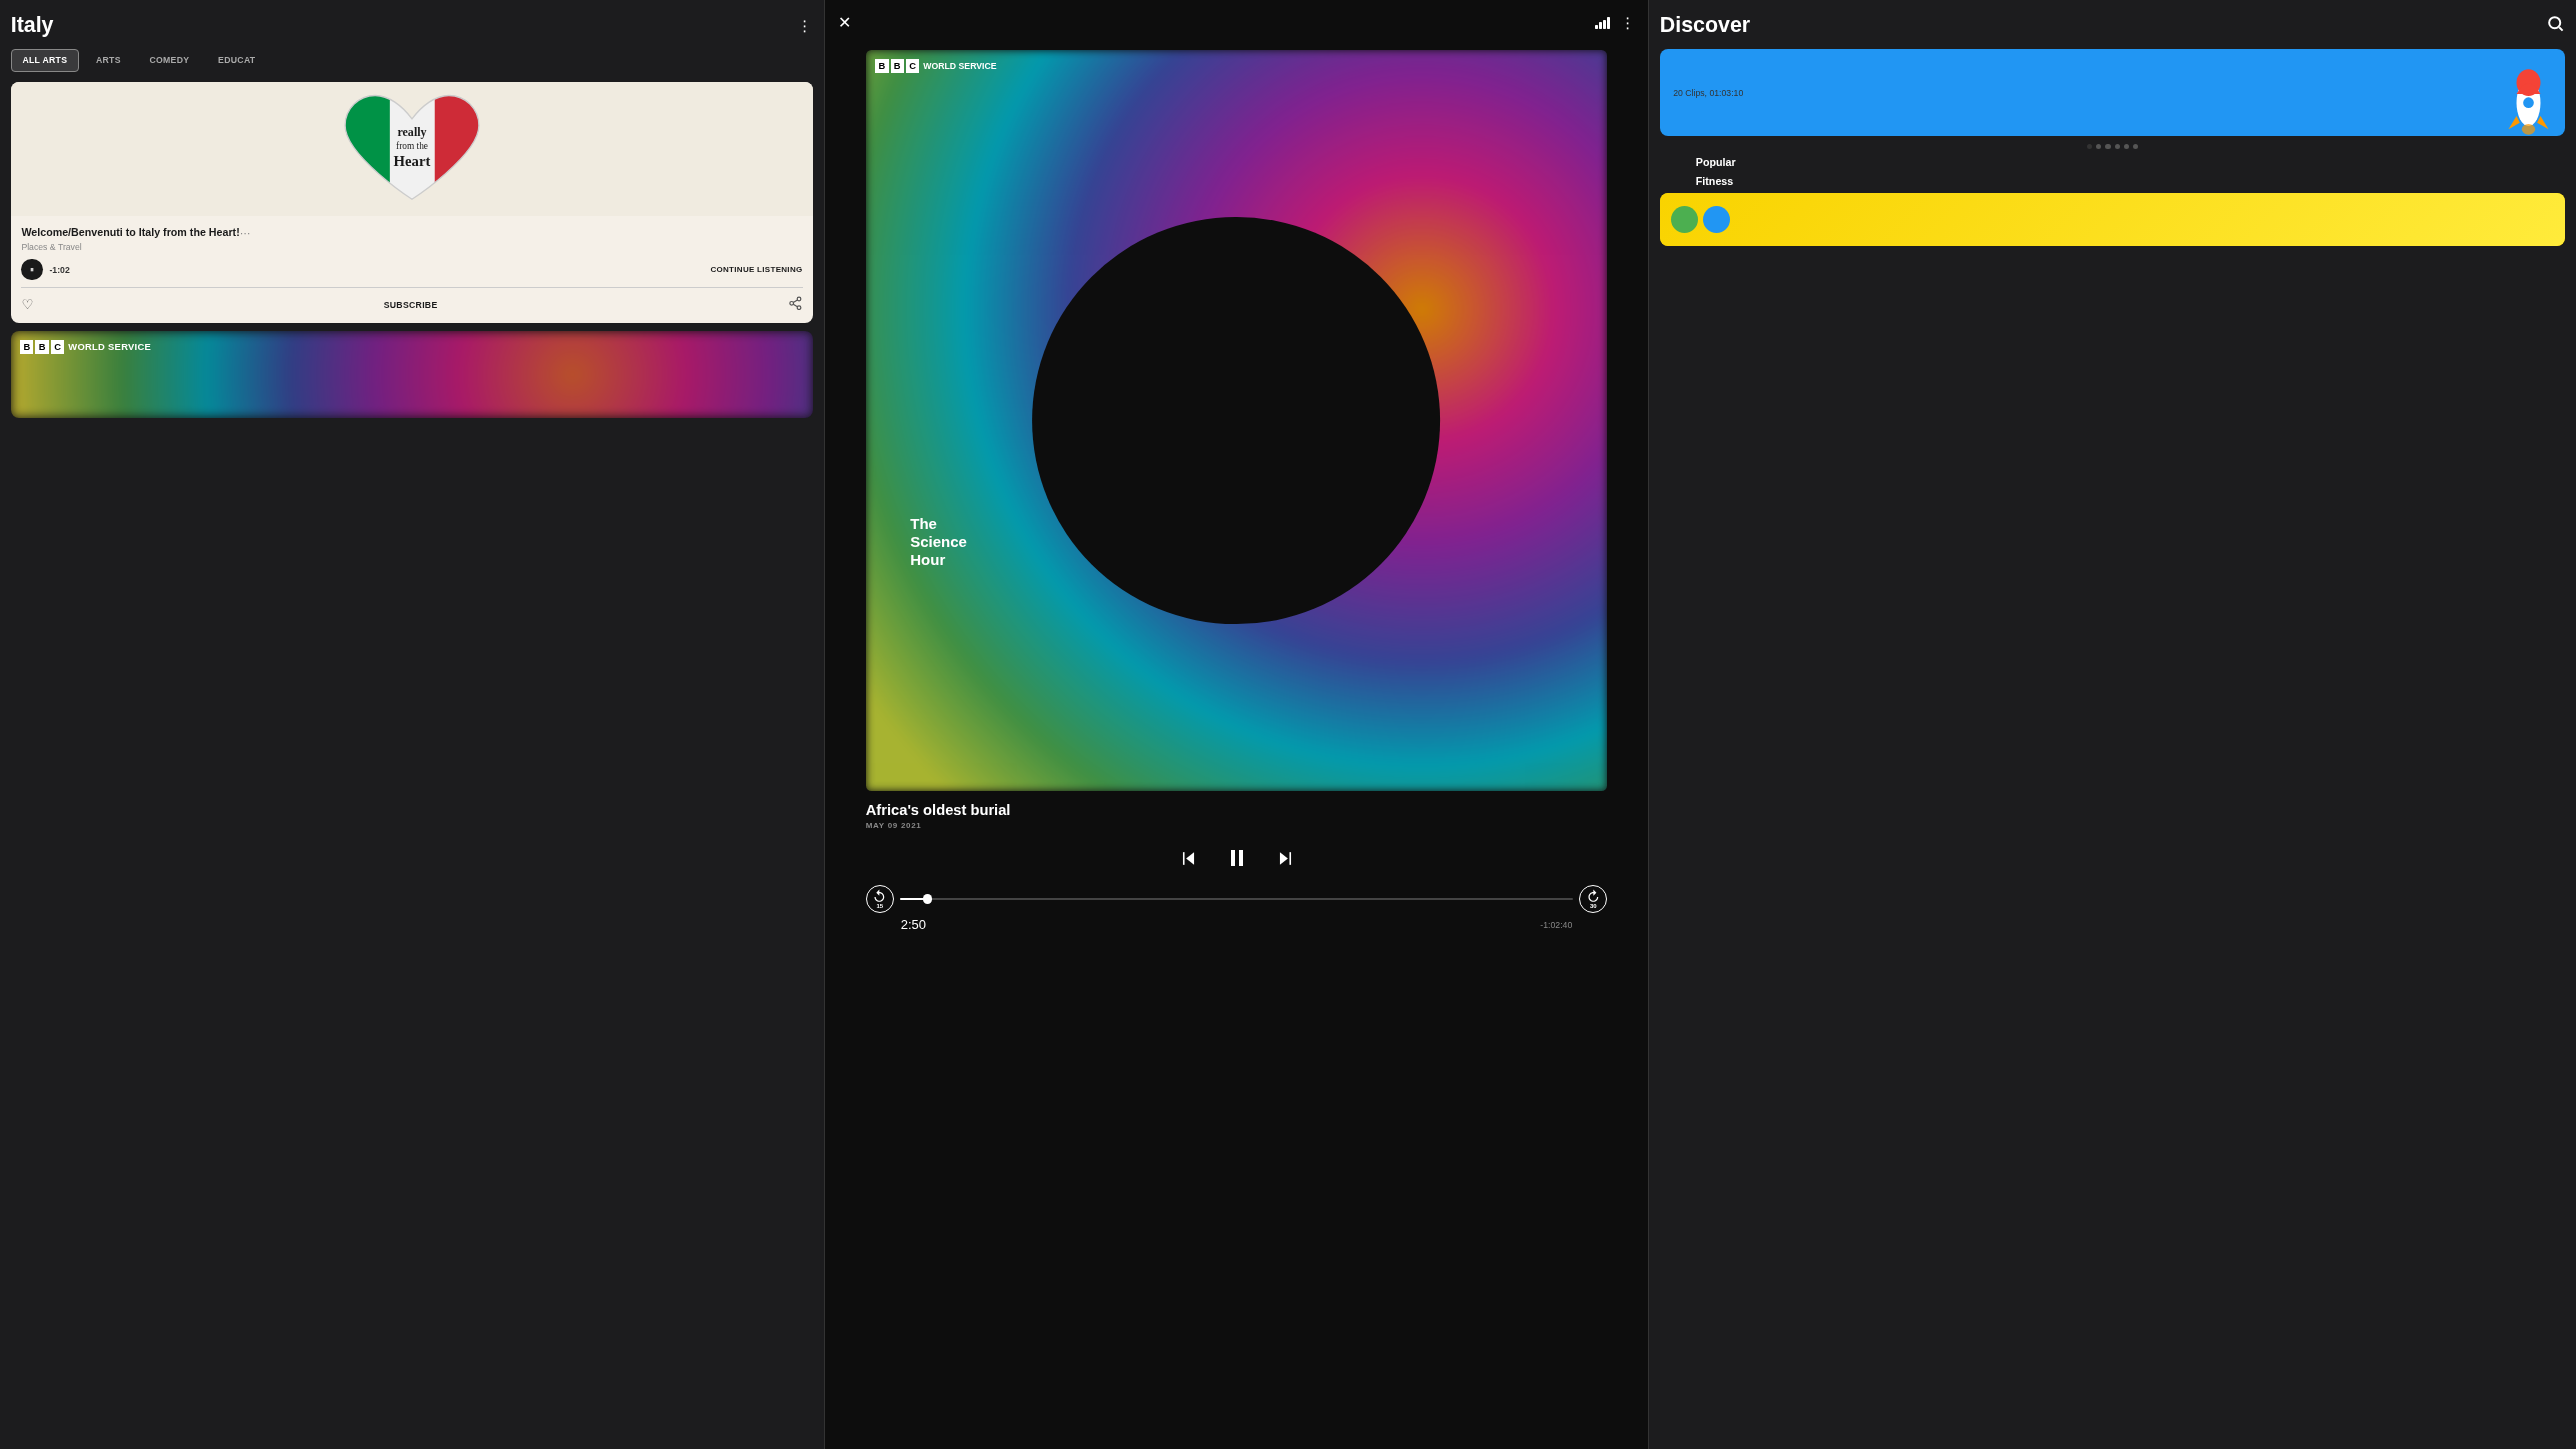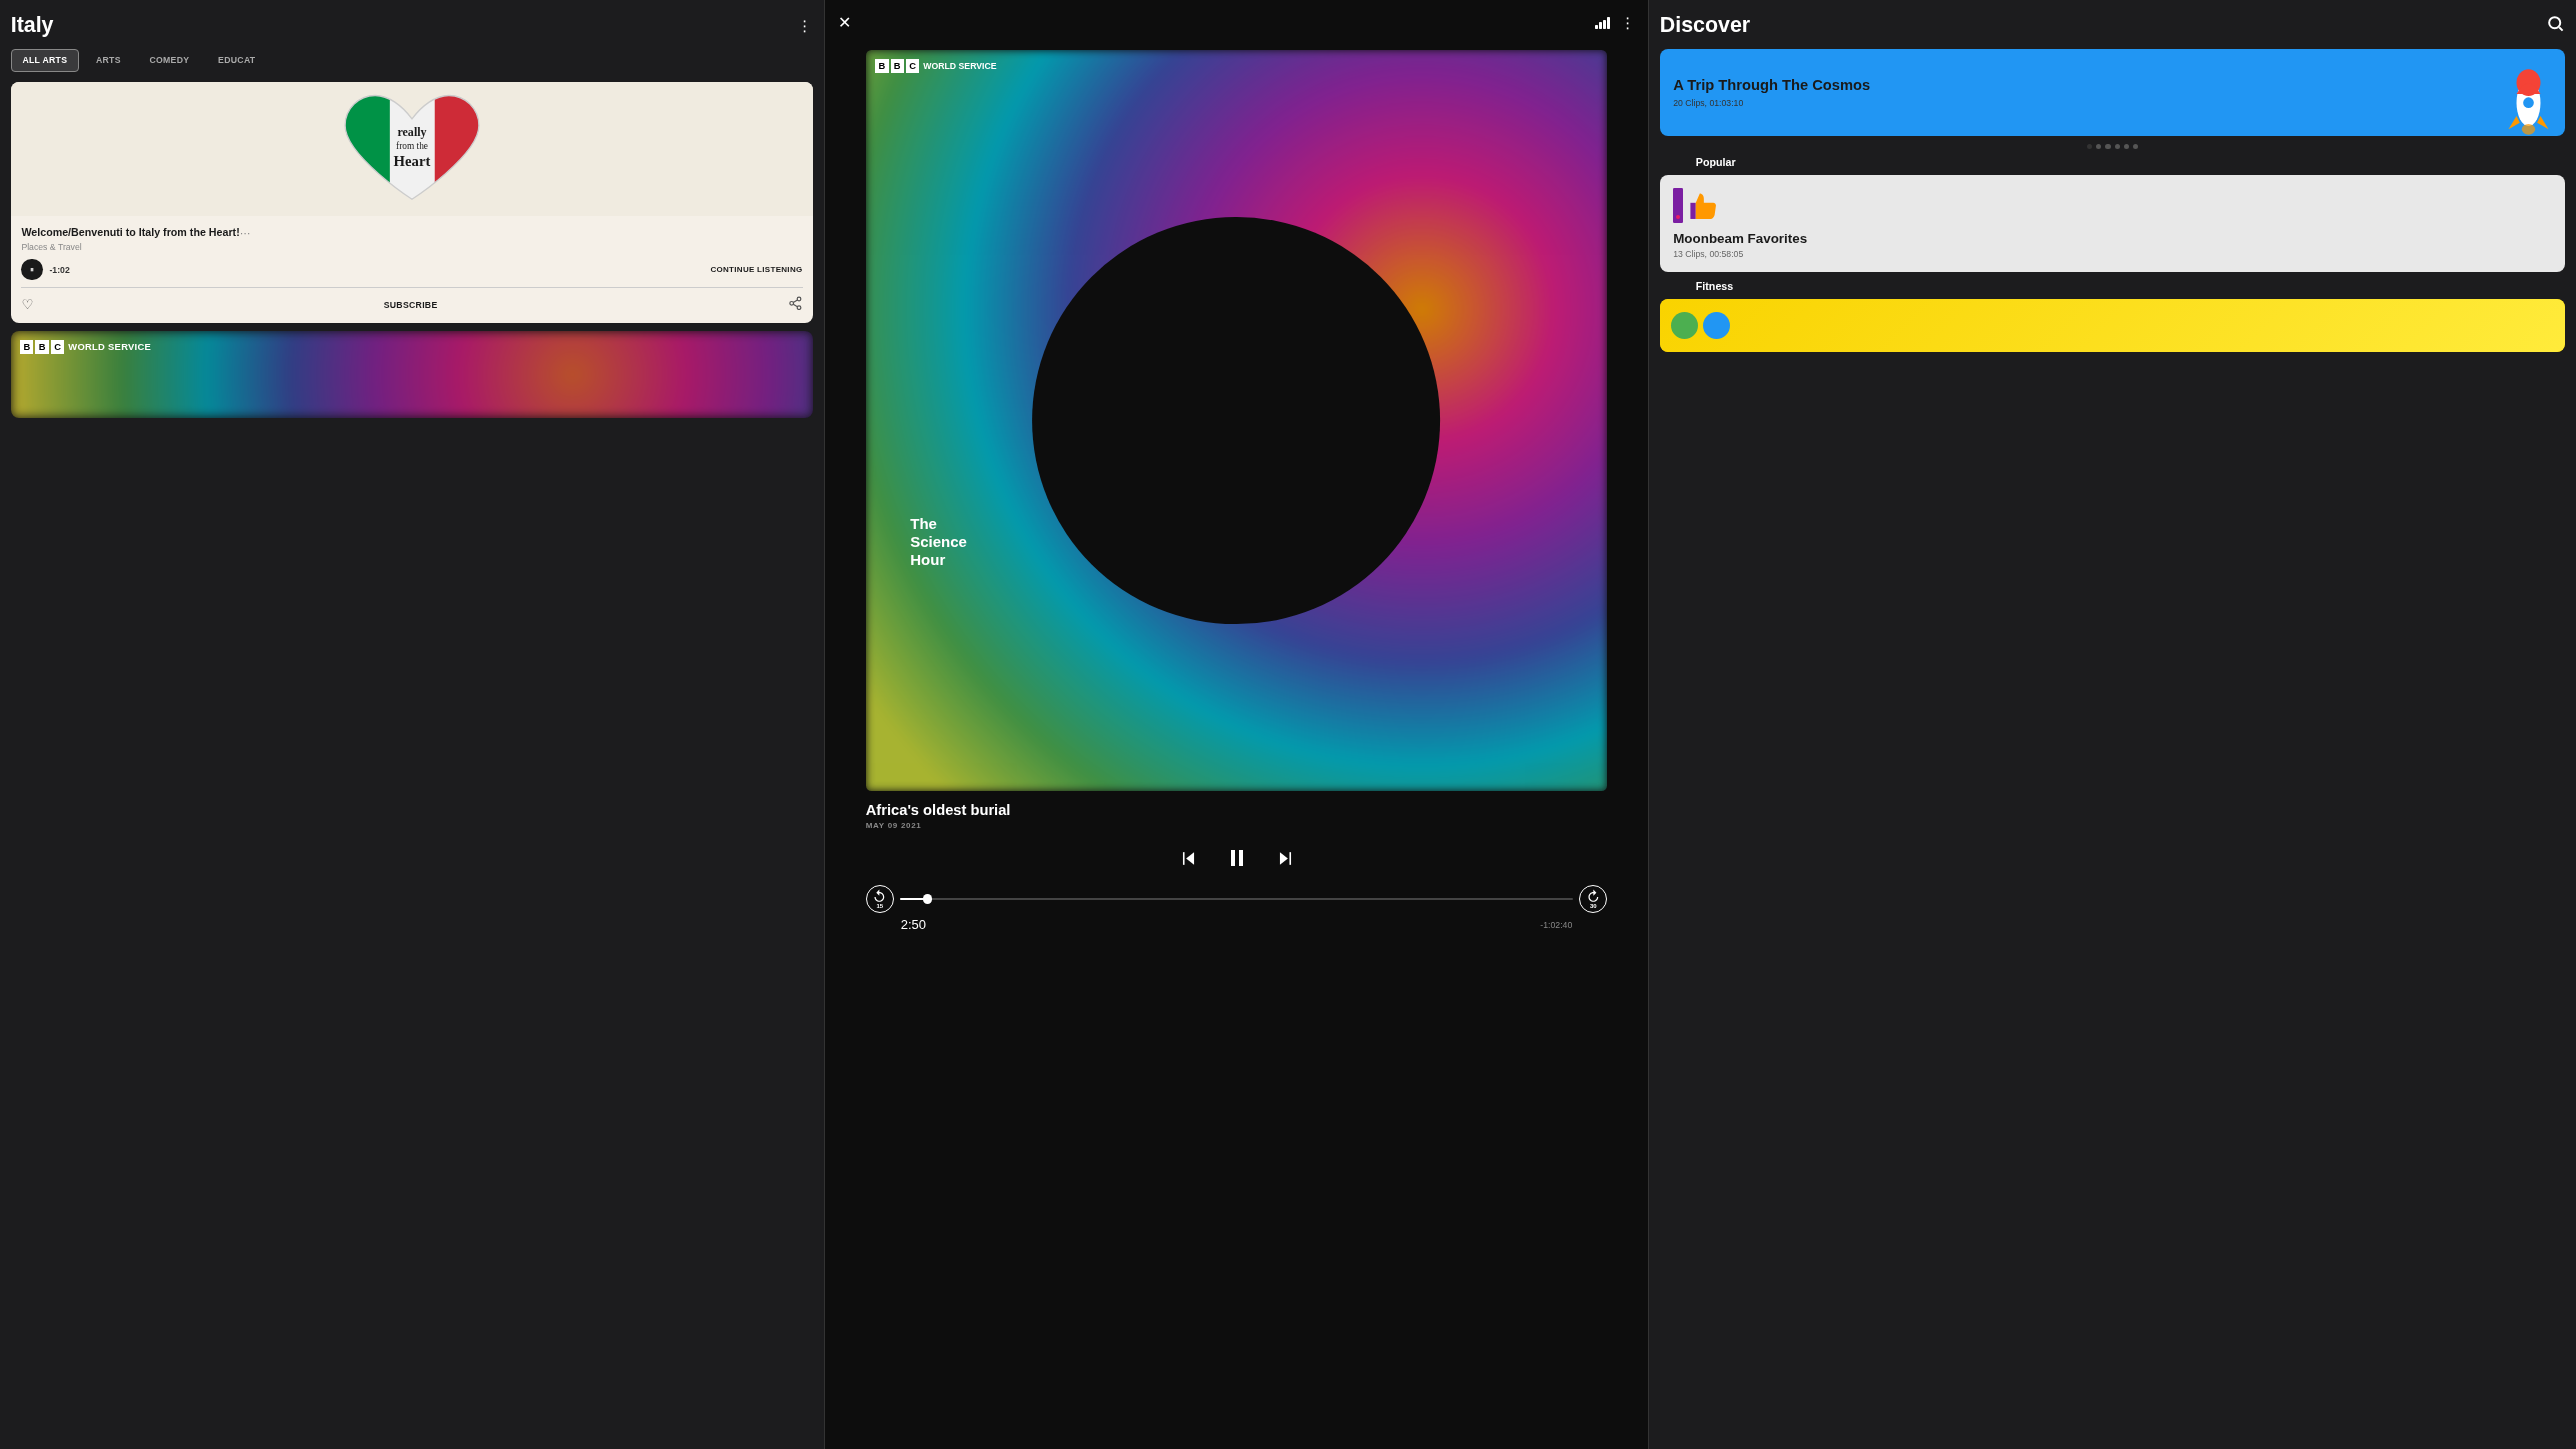--- a/index.html
+++ b/index.html
@@ -748,21 +748,20 @@
     <span class="search-icon">
       <svg width="19" height="19" viewBox="0 0 24 24" fill="none" stroke="white" stroke-width="2.5">
         <circle cx="11" cy="11" r="7"></circle>
           <line x1="21" y1="21" x2="16.65" y2="16.65"></line>
       </svg>
     </span>
   </div>
 
   <div class="featured-card">
     <div class="featured-text">
-      <div class="featured-title">A Trip Through The Cosmos</div>
       <div class="featured-subtitle">20 Clips, 01:03:10</div>
     </div>
 
     <div style="position:absolute;right:10.7px;bottom:0;width:53px;height:74px;display:flex;align-items:flex-end;justify-content:center;">
       <svg width="47" height="70" viewBox="0 0 70 105">
 
         <ellipse cx="35" cy="55" rx="18" ry="35" fill="white"></ellipse>
 
         <ellipse cx="35" cy="25" rx="18" ry="20" fill="#f44336"></ellipse>
         <path d="M17,42 Q35,10 53,42" fill="#f44336"></path>
@@ -782,36 +781,20 @@
     <div class="dot active"></div>
     <div class="dot inactive" style="background:#555;"></div>
     <div class="dot inactive" style="background:#555;"></div>
     <div class="dot inactive" style="background:#555;"></div>
     <div class="dot inactive" style="background:#555;"></div>
     <div class="dot inactive" style="background:#555;"></div>
   </div>
 
   <div class="section-label">Popular</div>
 
-  <div class="popular-card">
-
-    <div class="thumb-icon">
-      <div style="display:flex;align-items:flex-end;gap:2.7px;">
-        <div style="width:9.4px;height:35px;background:#7b1fa2;border-radius:1.3px;position:relative;">
-          <div style="width:4px;height:4px;border-radius:50%;background:#e91e63;position:absolute;bottom:4px;left:2.7px;"></div>
-        </div>
-        <svg width="35" height="35" viewBox="0 0 52 52">
-          <path d="M8,22 L8,46 L16,46 L16,22 Z" fill="#7b1fa2"></path>
-          <path d="M16,22 L22,8 C22,8 28,8 28,16 L28,22 L42,22 C44,22 46,24 46,26 L44,40 C43,43 41,46 38,46 L16,46 Z" fill="#ff9800"></path>
-        </svg>
-      </div>
-    </div>
-    <div class="popular-title">Moonbeam Favorites</div>
-    <div class="popular-meta">13 Clips, 00:58:05</div>
-  </div>
 
   <div class="section-label">Fitness</div>
 
   <div class="fitness-card">
 
     <div style="width:100%;height:100%;background:linear-gradient(135deg,#f9d300,#ffeb3b);border-radius:8px;position:absolute;top:0;left:0;"></div>
     <div style="position:relative;z-index:1;display:flex;gap:5.3px;align-items:center;">
       <div style="width:27px;height:27px;border-radius:50%;background:#4caf50;"></div>
       <div style="width:27px;height:27px;border-radius:50%;background:#2196f3;"></div>
     </div>

